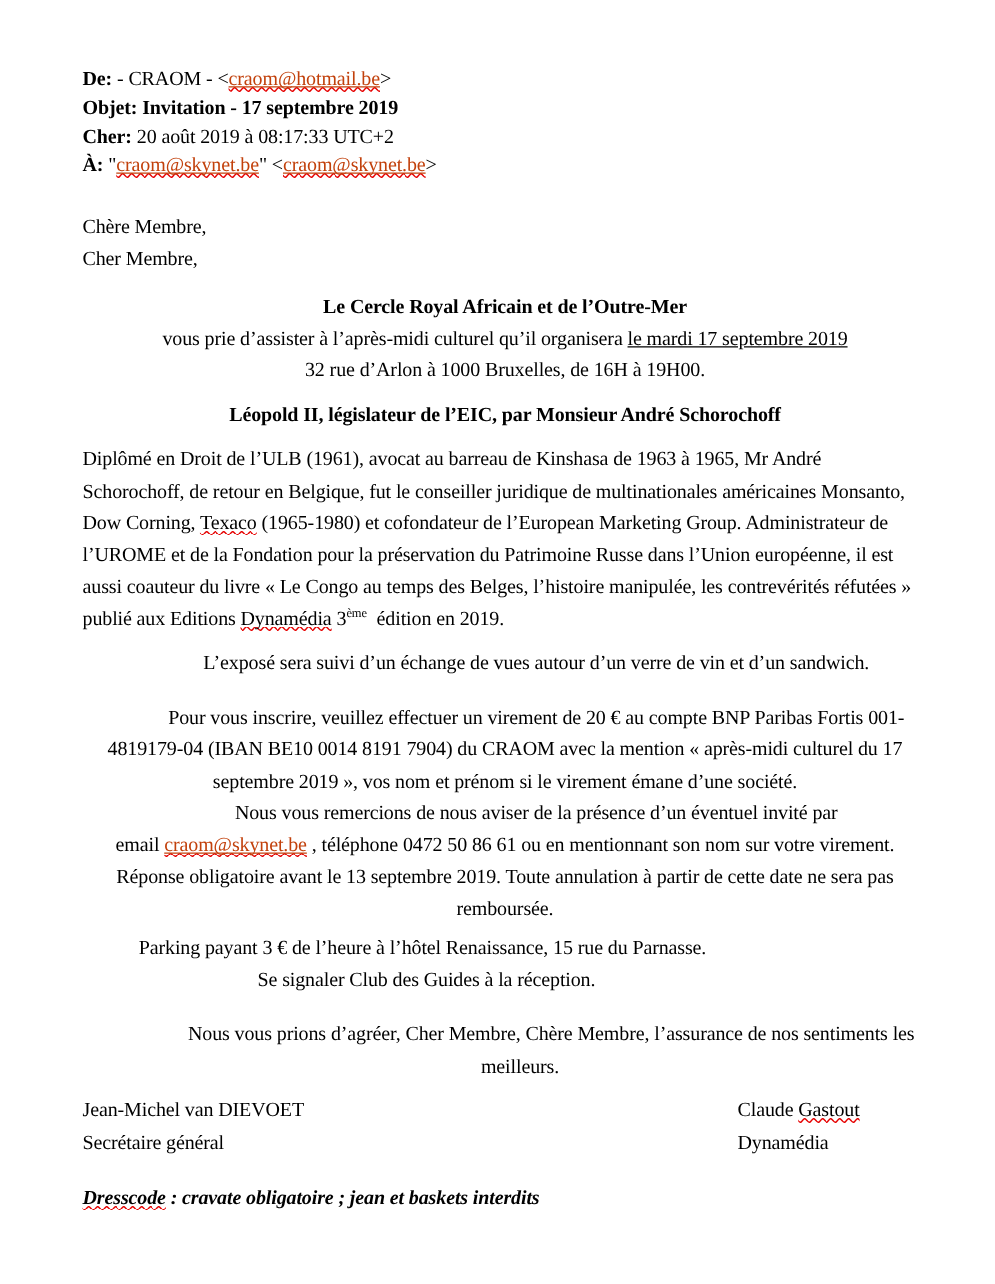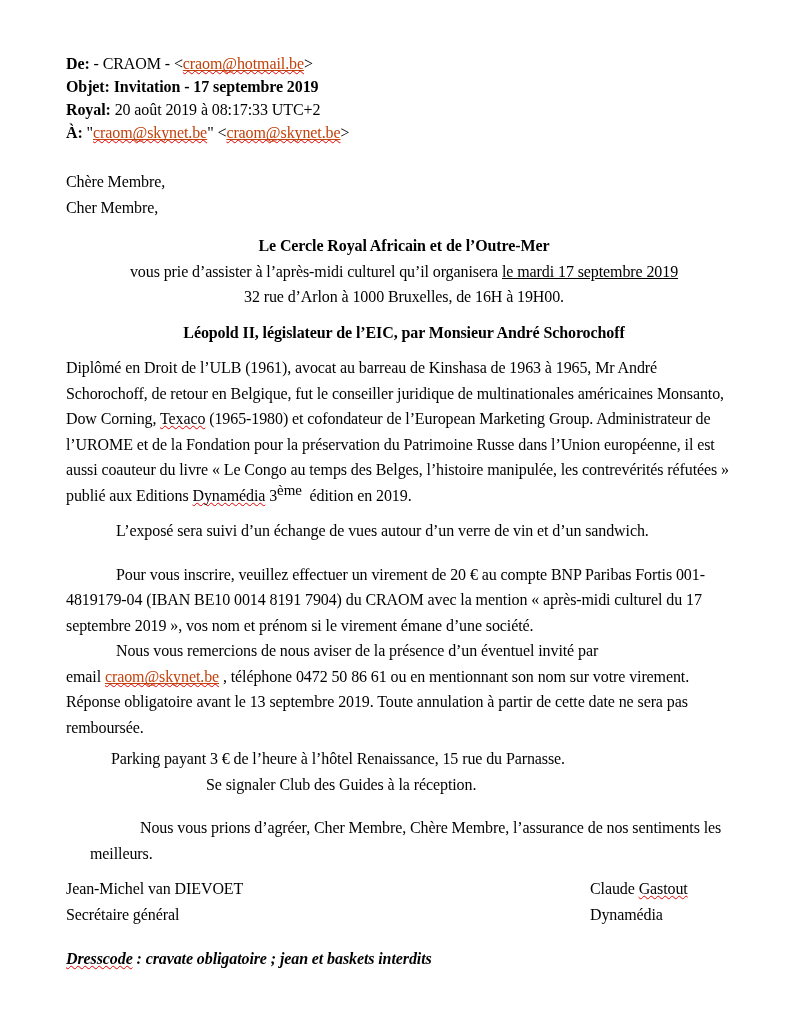--- a/index.html
+++ b/index.html
@@ -50,21 +50,21 @@
     text-align: center;
     line-height: 25.5px;
   }
   .invitation { margin-bottom: 10px; }
   .talk-title { margin-bottom: 10px; }
   .para {
     line-height: 25.5px;
     margin: 0;
     white-space: pre-wrap;
   }
-  .indent { text-indent: 50px; }
+  .indent { text-indent: 50px; text-align: center; }
   .bio { margin-bottom: 10px; }
   .expose { margin-bottom: 18px; }
   .rsvp { margin-bottom: 6px; }
   .parking {
     line-height: 25.5px;
     margin-bottom: 18px;
   }
   .parking-l1 { text-indent: 45px; }
   .parking-l2 { margin-left: 140px; }
   .closing { margin-bottom: 10px; margin-left: 24px; }
@@ -75,34 +75,34 @@
     margin-bottom: 19px;
   }
   .sig-left { width: 524px; }
   .dresscode {
     margin: 0;
     line-height: 25.5px;
     font-weight: bold;
     font-style: italic;
   }
   sup {
-    font-size: 15px;
+    font-size: 10px;
     line-height: 0;
     vertical-align: super;
   }
 </style>
 </head>
 <body>
 
 <div class="page">
 
   <div class="header">
     <div class="hline"><span class="b">De:</span><span> - CRAOM - &lt;</span><span class="sp"><a class="lnk">craom@hotmail.be</a></span><span>&gt;</span></div>
     <div class="hline b"><span>Objet:</span><span> Invitation - 17 septembre 2019</span></div>
-    <div class="hline"><span class="b">Royal:</span><span> 20 août 2019 à 08:17:33 UTC+2</span></div>
+    <div class="hline"><span class="b">Cher:</span><span> 20 août 2019 à 08:17:33 UTC+2</span></div>
     <div class="hline"><span class="b">À:</span><span> "</span><span class="sp"><a class="lnk">craom@skynet.be</a></span><span>" &lt;</span><span class="sp"><a class="lnk">craom@skynet.be</a></span><span>&gt;</span></div>
   </div>
 
   <div class="salutation">
     <div>Chère Membre,</div>
     <div>Cher Membre,</div>
   </div>
 
   <div class="center-block invitation">
     <div class="b">Le Cercle Royal Africain et de l’Outre-Mer</div>

